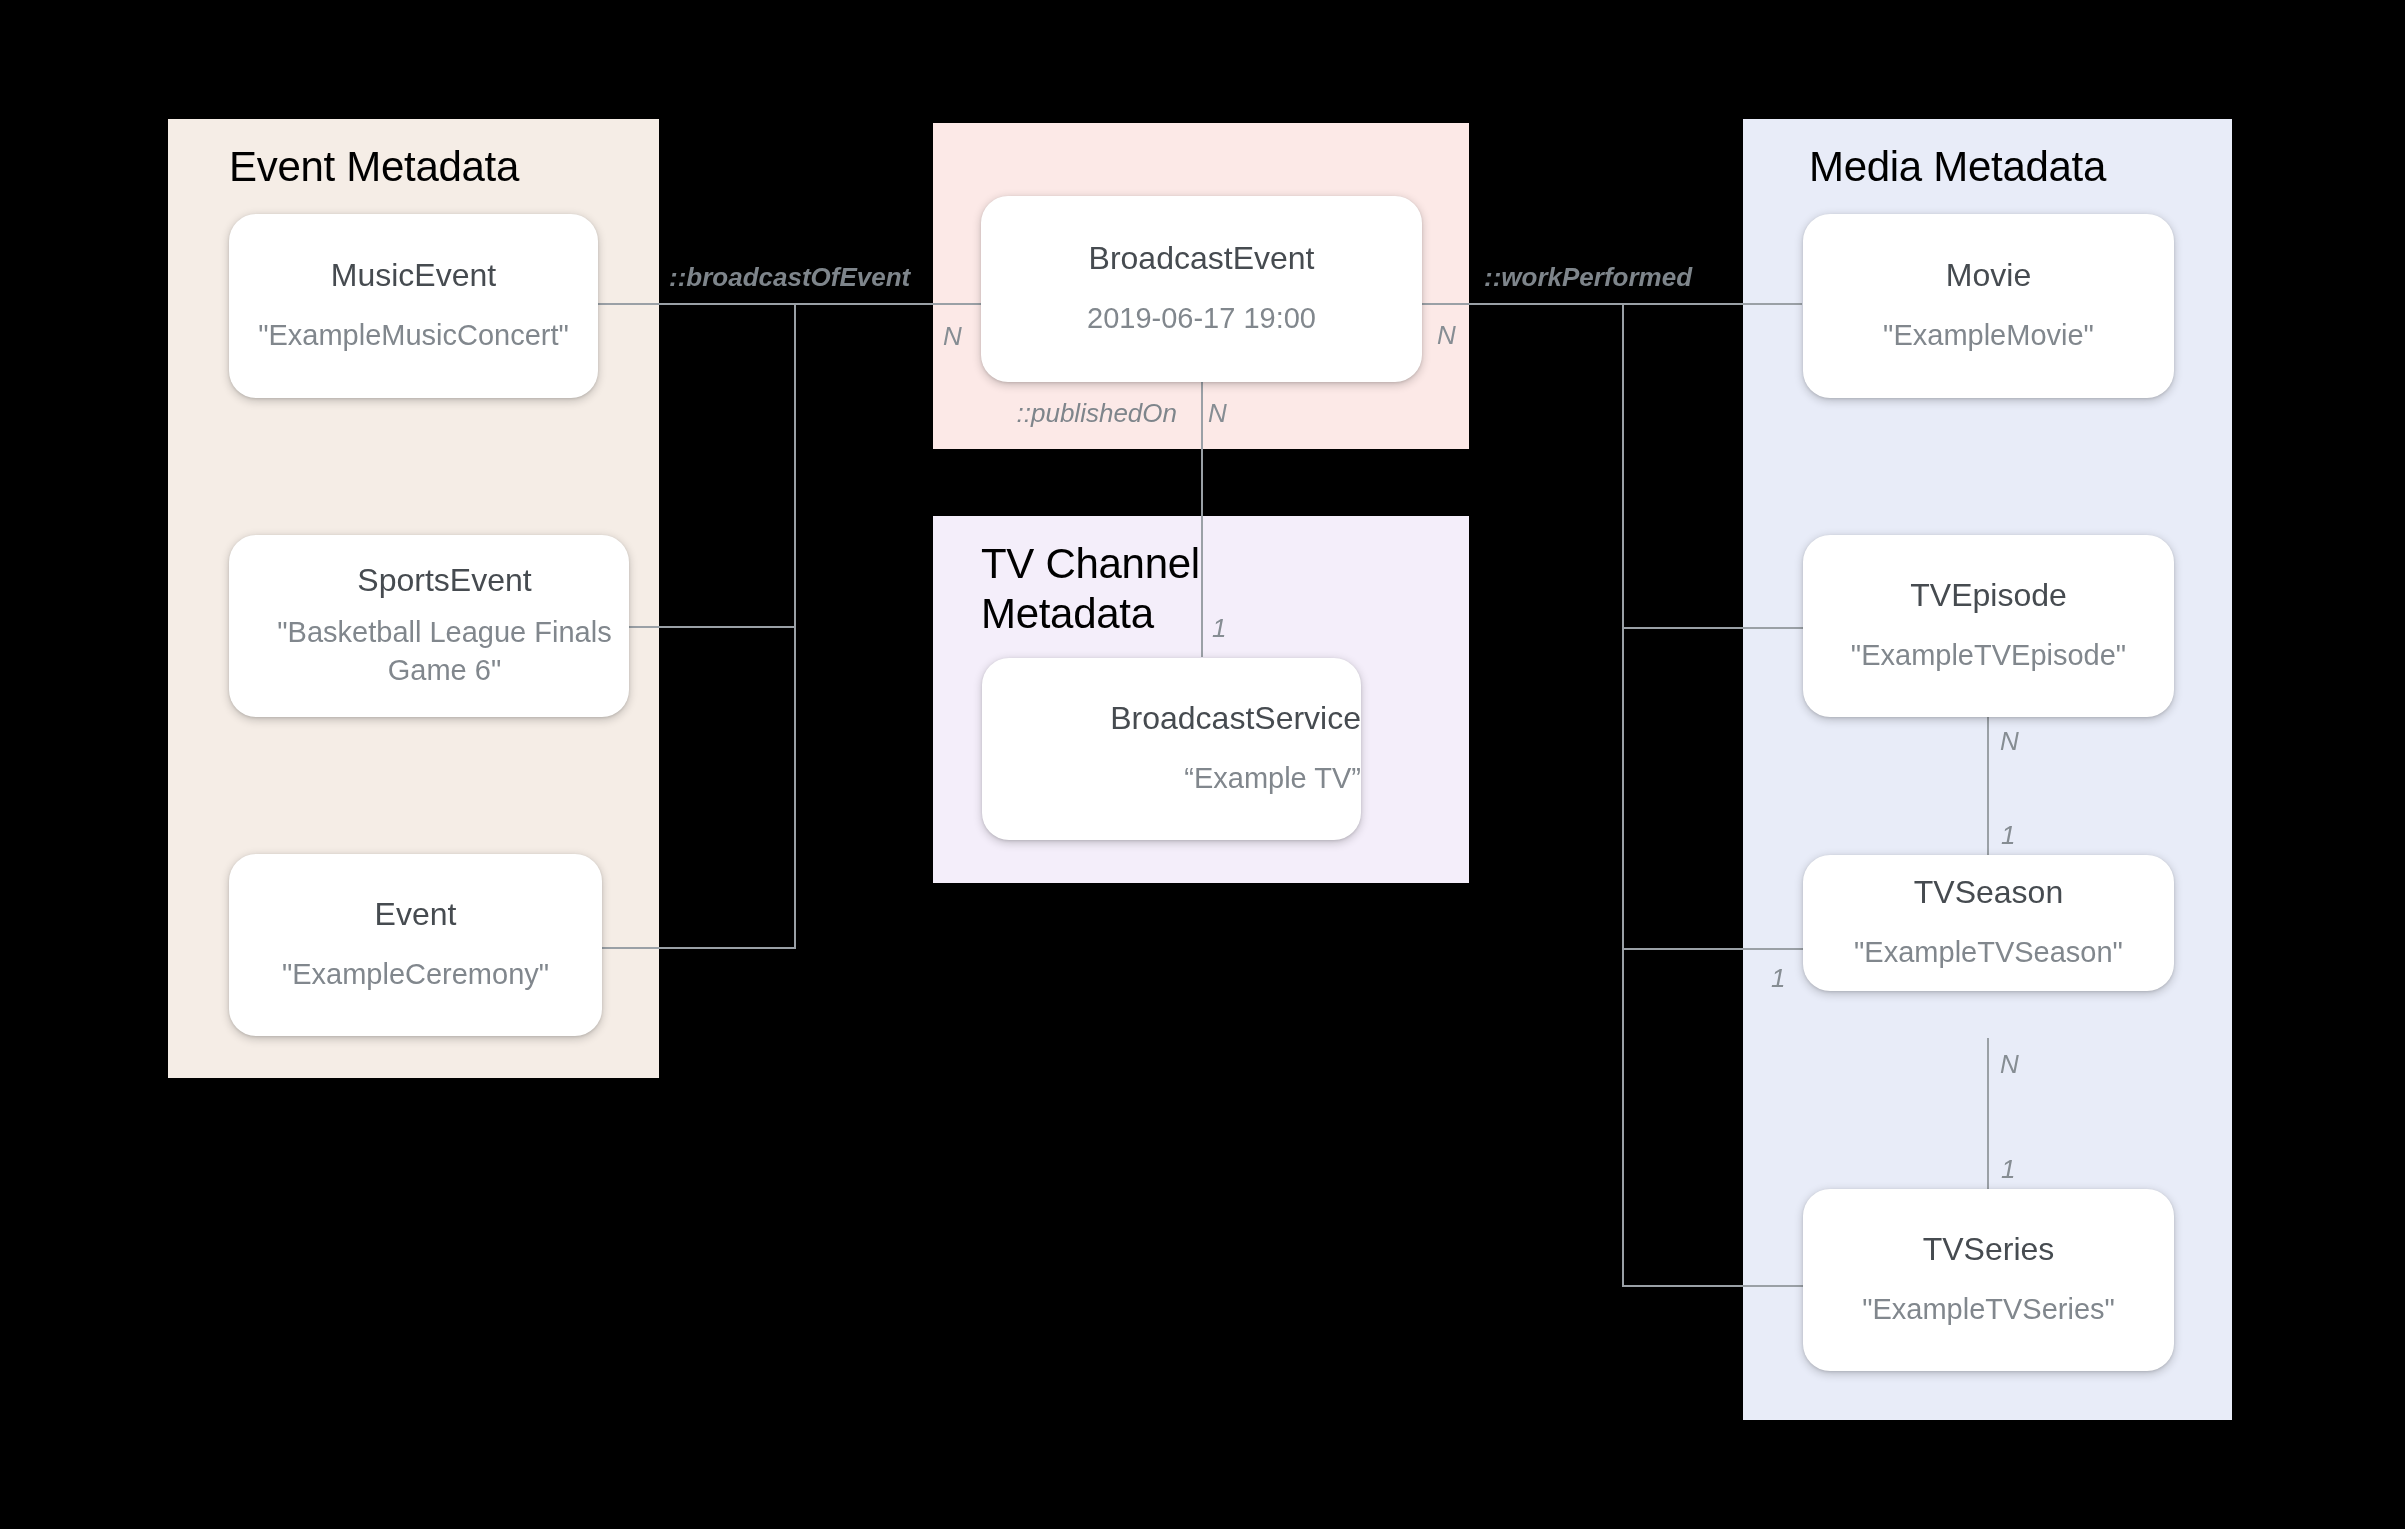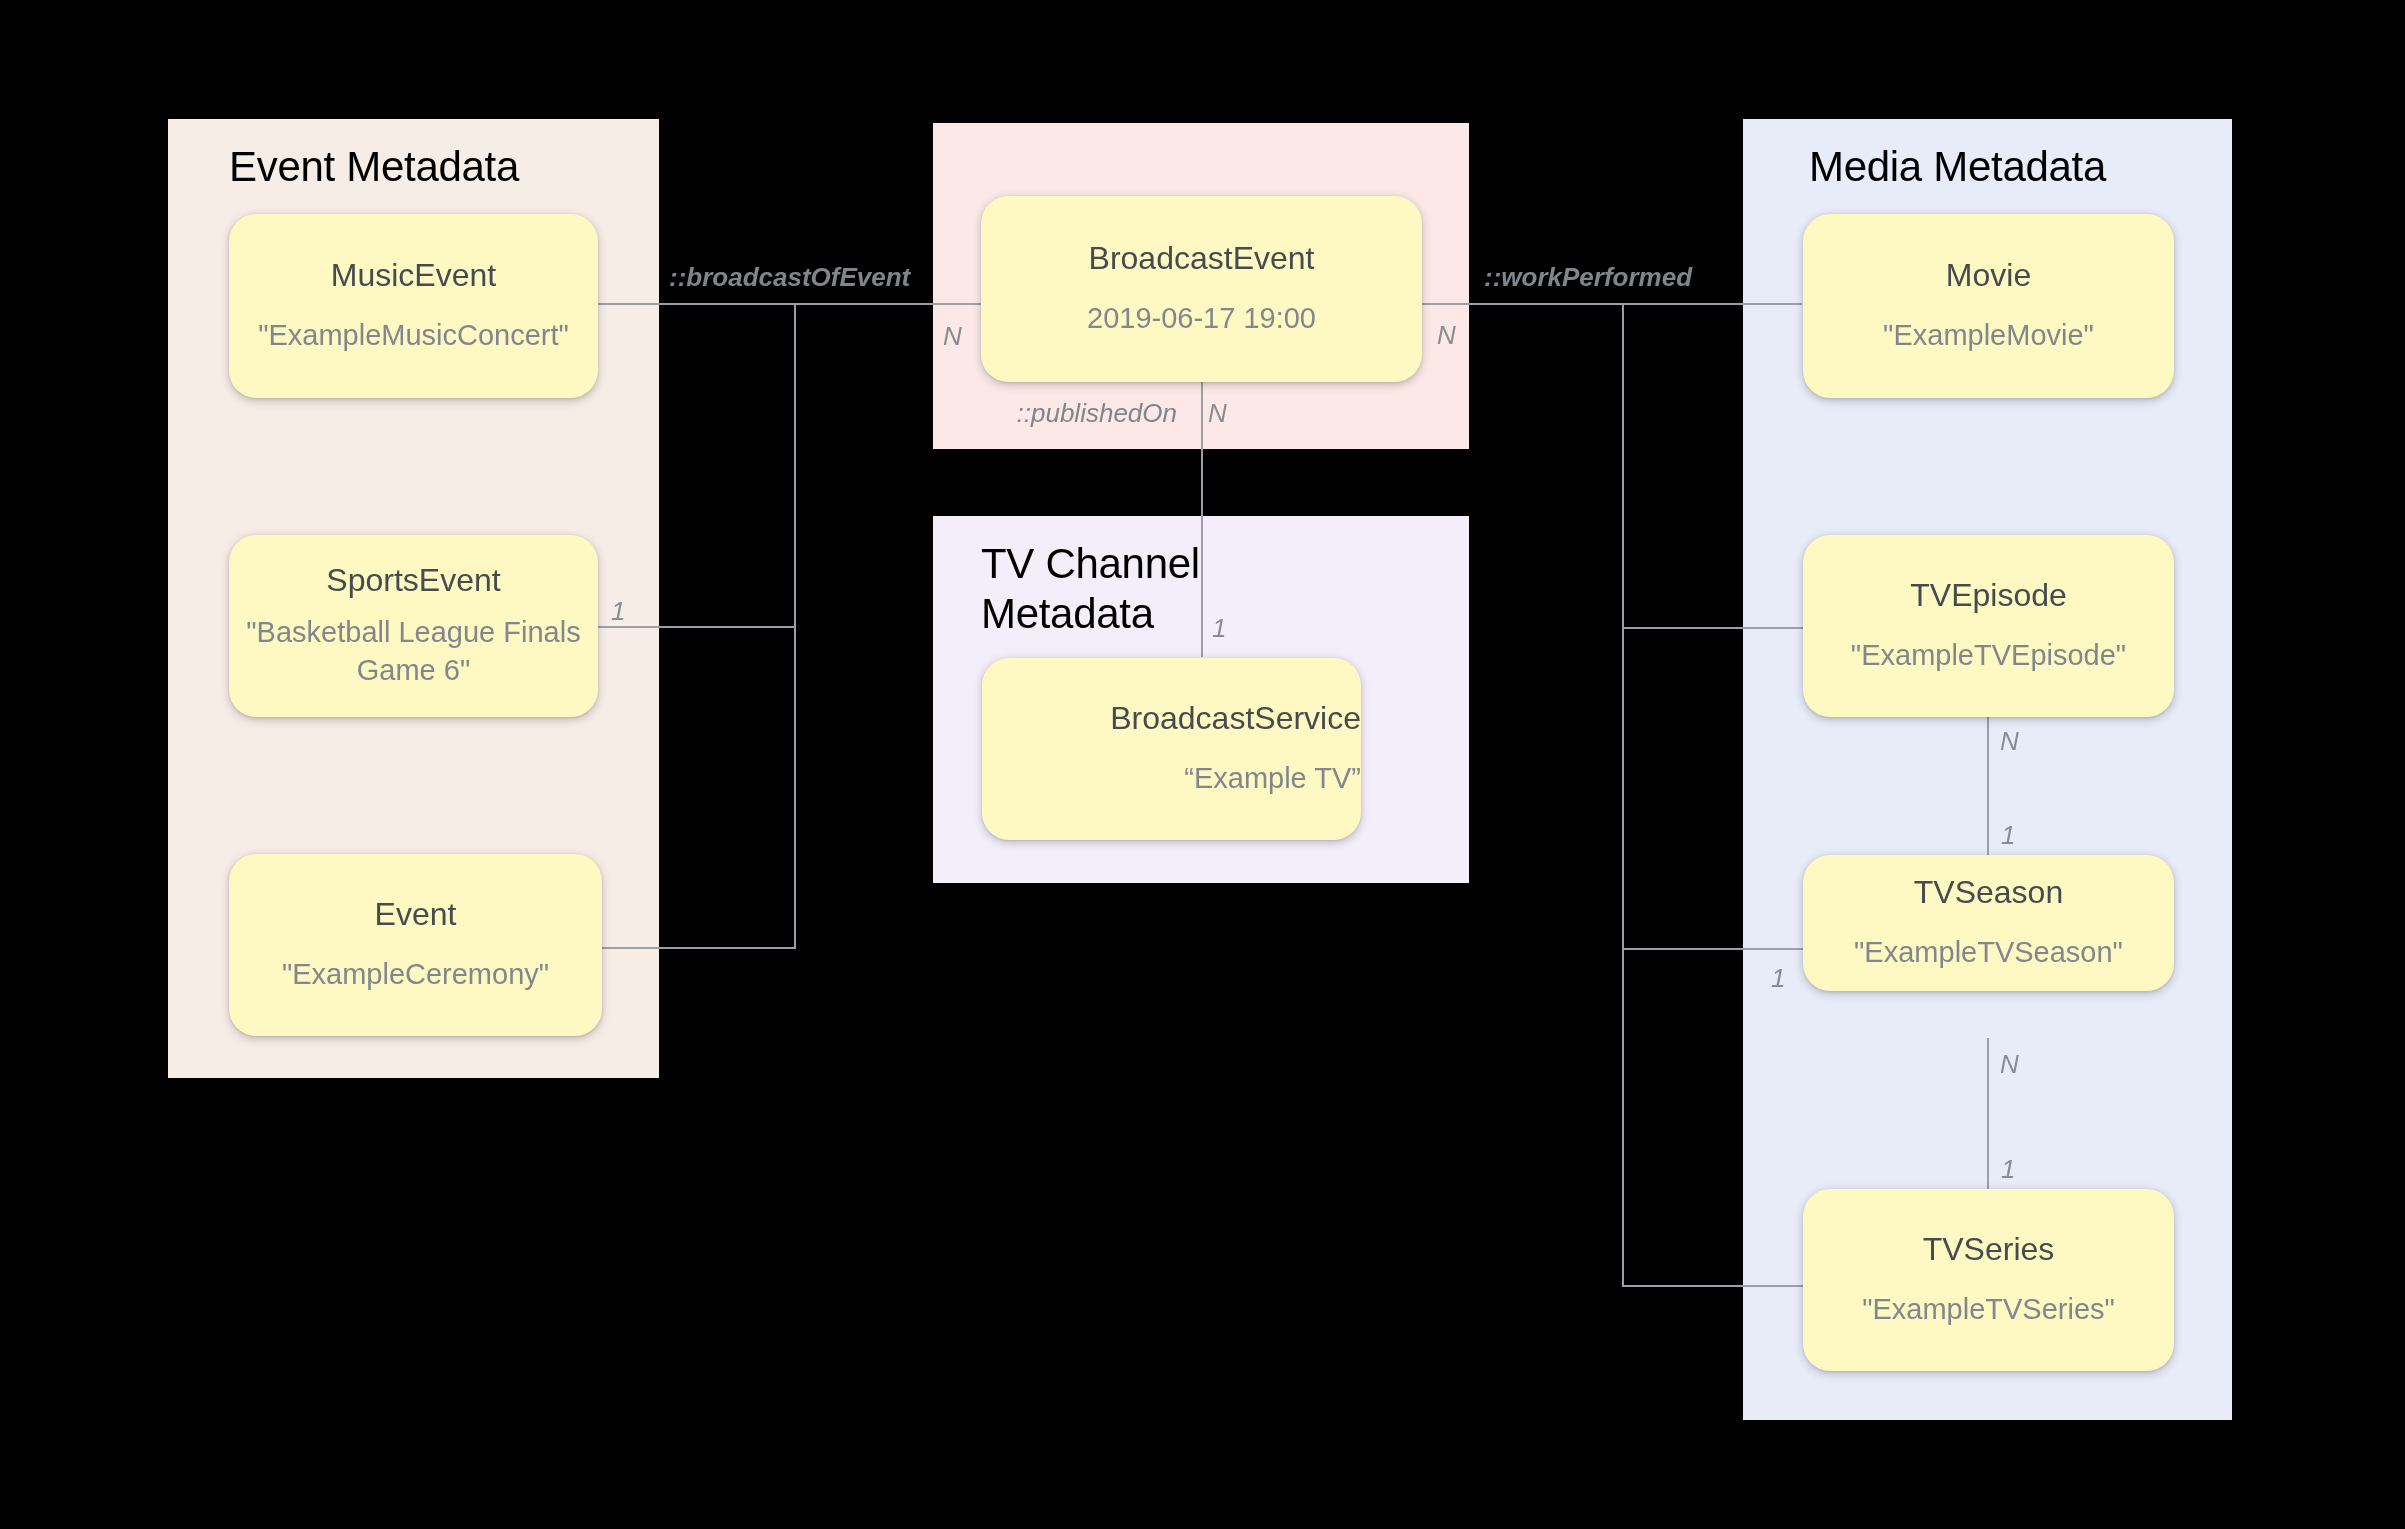--- a/index.html
+++ b/index.html
@@ -49,29 +49,29 @@
   .c-pn {left:1208px;top:398px;}
   .c-tv1{left:1212px;top:613px;}
   .c-sp1{left:611px; top:596px;}
   .c-es-n{left:2000px;top:726px;}
   .c-es-1{left:2001px;top:820px;}
   .c-ss-n{left:2000px;top:1049px;}
   .c-ss-1{left:2001px;top:1154px;}
   .c-sl-1{left:1771px;top:963px;}
   
   .node{
-    position:absolute;background:#fef9c3;border-radius:27px;
+    position:absolute;background:#ffffff;border-radius:27px;
     box-shadow:0 2.9px 9.6px rgba(0,0,0,0.20), 0 1px 2.9px rgba(0,0,0,0.12);
     display:flex;flex-direction:column;align-items:center;justify-content:center;
     gap:23px;text-align:center;
   }
   .node-title{font-size:32px;color:#464B50;}
   .node-sub{font-size:29px;color:#81878D;line-height:1.3;max-width:336px;}
   .n-music  {left:229px; top:214px; width:369px;height:184px;}
-  .n-sports {left:229px; top:535px; width:369px;height:182px;gap:15.3px;}
+  .n-sports {left:229px; top:535px; width:369px;height:182px;gap:15.3px;padding-left:31px;}
   .n-event  {left:229px; top:854px; width:373px;height:182px;}
   .n-bevent {left:981px;top:196px; width:441px;height:186px;}
   .n-bservice{left:982px;top:658px;width:379px;height:182px;align-items:flex-end;}
   .n-movie  {left:1803px;top:214px; width:371px;height:184px;}
   .n-episode{left:1803px;top:535px; width:371px;height:182px;}
   .n-season {left:1803px;top:855px; width:371px;height:136px;}
   .n-series {left:1803px;top:1189px;width:371px;height:182px;align-items:center;}
 </style>
 </head>
 <body>

